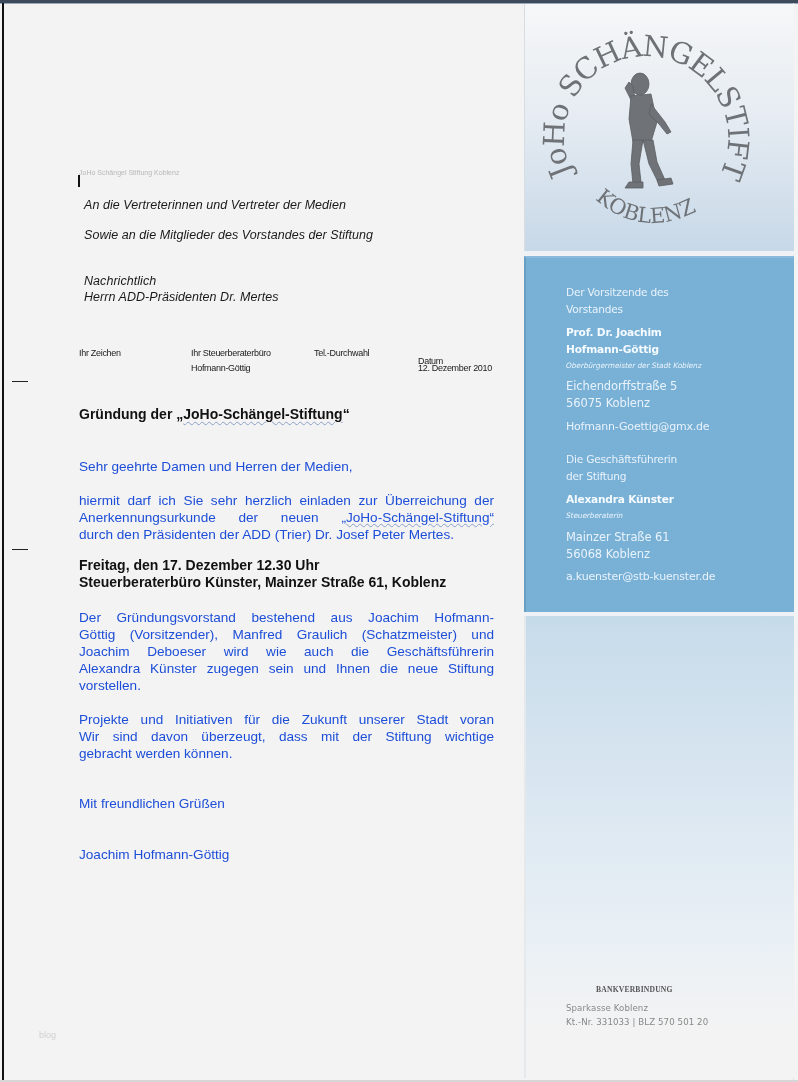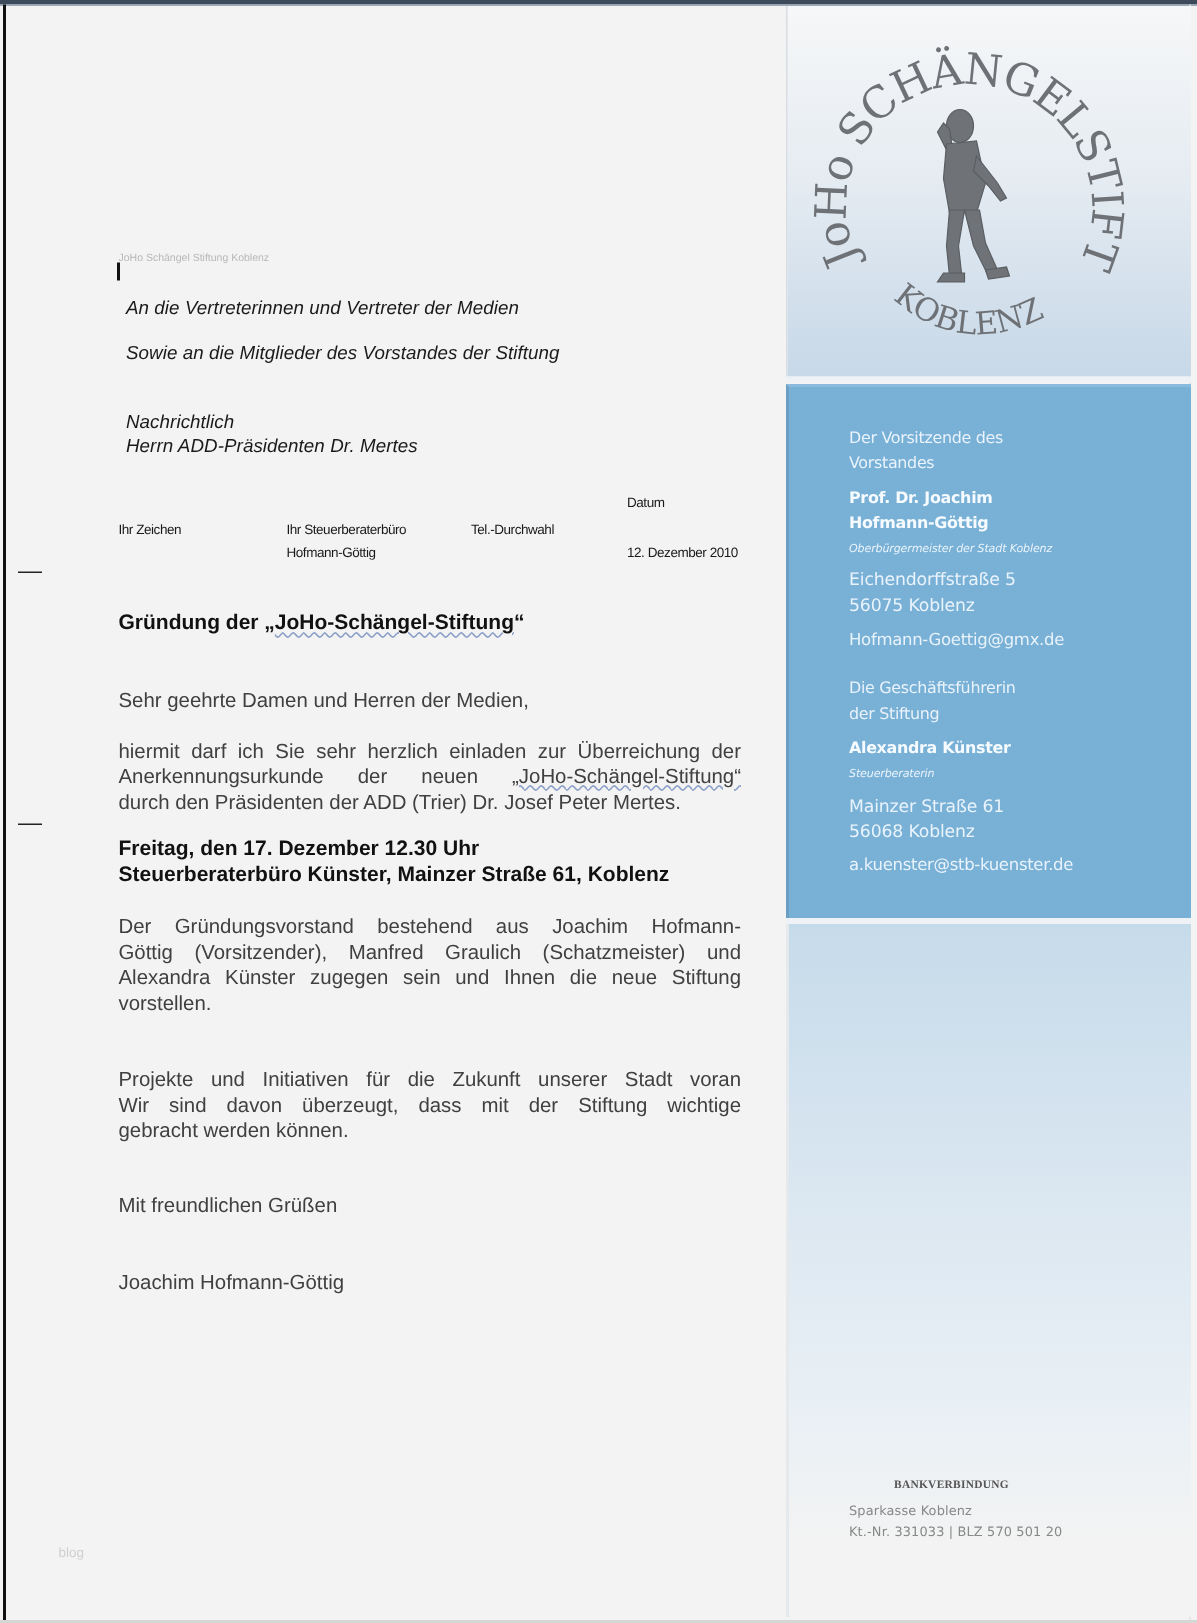--- a/index.html
+++ b/index.html
@@ -20,21 +20,21 @@
 
     .recipient { position: absolute; left: 84px; font-size: 12.5px; color: #1a1a1a; letter-spacing: 0.05px; font-style: italic; }
 
     .ref-label, .ref-value { position: absolute; font-size: 9px; color: #1a1a1a; letter-spacing: -0.3px; }
 
     .margin-mark { position: absolute; left: 12px; width: 16px; height: 1px; background: #222; }
 
     .subject { position: absolute; left: 79px; top: 406px; font-size: 14px; font-weight: bold; color: #111; }
     .subject .wavy { text-decoration: underline wavy #8ca0c8; text-decoration-thickness: 1px; text-underline-offset: 2px; }
 
-    .para { position: absolute; left: 79px; width: 415px; font-size: 13.6px; line-height: 17px; color: #404040; text-align: justify; }
+    .para { position: absolute; left: 79px; width: 415px; font-size: 13.6px; line-height: 17px; color: #1d4ed8; text-align: justify; }
     .para .line { display: block; text-align: justify; text-align-last: justify; white-space: nowrap; }
     .para .line.last { text-align-last: left; }
     .para .wavy { text-decoration: underline wavy #8ca0c8; text-decoration-thickness: 1px; }
     .bold-block { position: absolute; left: 79px; font-size: 14px; font-weight: bold; line-height: 17px; color: #111; }
 
     .watermark { position: absolute; left: 39px; top: 1030px; font-size: 9px; color: #d0d0d0; }
 
     
     .logo-panel { position: absolute; left: 524px; top: 4px; width: 270px; height: 247px;
       background: linear-gradient(to bottom, #f6f7f8 0%, #e6ecf2 45%, #c7d8e8 100%);
@@ -74,21 +74,21 @@
 <div class="cursor"></div>
 
 <div class="recipient" style="top:198px">An die Vertreterinnen und Vertreter der Medien</div>
 <div class="recipient" style="top:228px">Sowie an die Mitglieder des Vorstandes der Stiftung</div>
 <div class="recipient" style="top:274px">Nachrichtlich</div>
 <div class="recipient" style="top:290px">Herrn ADD-Präsidenten Dr. Mertes</div>
 
 <div class="ref-label" style="left:79px; top:348px">Ihr Zeichen</div>
 <div class="ref-label" style="left:191px; top:348px">Ihr Steuerberaterbüro</div>
 <div class="ref-label" style="left:314px; top:348px">Tel.-Durchwahl</div>
-<div class="ref-label" style="left:418px; top:330px">Datum</div>
+<div class="ref-label" style="left:418px; top:356px">Datum</div>
 <div class="ref-value" style="left:191px; top:363px">Hofmann-Göttig</div>
 <div class="ref-value" style="left:418px; top:363px">12. Dezember 2010</div>
 
 <div class="margin-mark" style="top:381px"></div>
 <div class="margin-mark" style="top:549px"></div>
 
 <div class="subject">
   <span>Gründung der „</span><span class="wavy">JoHo-Schängel-Stiftung</span><span>“</span>
 </div>
 
@@ -101,20 +101,21 @@
   <span class="line">Anerkennungsurkunde der neuen <span class="wavy">„JoHo-Schängel-Stiftung“</span></span>
   <span class="line last">durch den Präsidenten der ADD (Trier) Dr. Josef Peter Mertes.</span>
 </div>
 
 <div class="bold-block" style="top:557px">Freitag, den 17. Dezember 12.30 Uhr</div>
 <div class="bold-block" style="top:574px">Steuerberaterbüro Künster, Mainzer Straße 61, Koblenz</div>
 
 <div class="para" style="top:609px">
   <span class="line">Der Gründungsvorstand bestehend aus Joachim Hofmann-</span>
   <span class="line">Göttig (Vorsitzender), Manfred Graulich (Schatzmeister) und</span>
+  <span class="line">Joachim Deboeser wird wie auch die Geschäftsführerin</span>
   <span class="line">Alexandra Künster zugegen sein und Ihnen die neue Stiftung</span>
   <span class="line last">vorstellen.</span>
 </div>
 
 <div class="para" style="top:711px">
   <span class="line">Projekte und Initiativen für die Zukunft unserer Stadt voran</span>
   <span class="line">Wir sind davon überzeugt, dass mit der Stiftung wichtige</span>
   <span class="line last">gebracht werden können.</span>
 </div>
 

